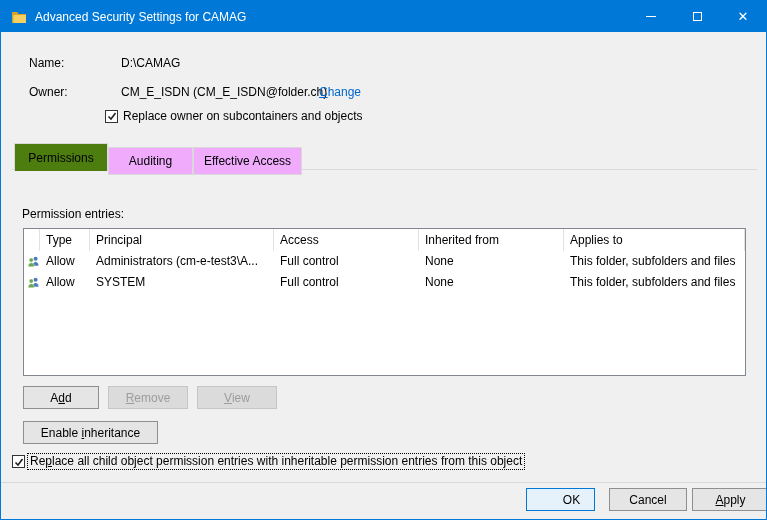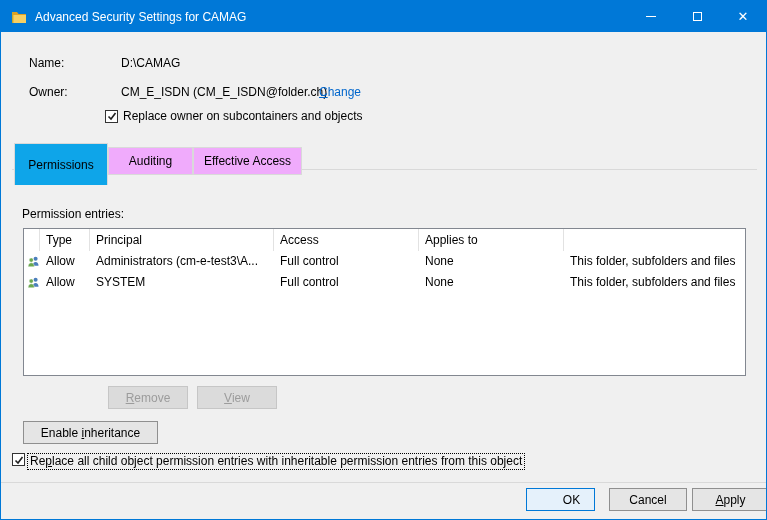--- a/index.html
+++ b/index.html
@@ -27,42 +27,42 @@
   .val-owner  { left:120px; top:84px; }
   .change-link{ left:318px; top:84px; color:#0066cc; cursor:pointer; }
   .owner-cb   { left:104px; top:108px; display:flex; align-items:center; gap:5px; }
   
   .cb-box { width:13px; height:13px; background:#fff; border:1px solid #333333; display:inline-flex; align-items:center; justify-content:center; flex:0 0 auto; }
   .cb-box svg { visibility:hidden; }
   .cb-box.checked svg { visibility:visible; }
   
   .tab-line { position:absolute; left:11px; width:745px; top:168px; height:1px; background:#d9d9d9; z-index:1; }
   .tab { position:absolute; top:146px; height:28px; background:#f0abfc; border:1px solid #d9d9d9; display:flex; align-items:center; justify-content:center; z-index:1; cursor:pointer; }
-  .tab.active { top:142px; height:42px; background:#0ea5e9; border-bottom:none; z-index:2; }
+  .tab.active { top:142px; height:28px; background:#4d7c0f; border-bottom:none; z-index:2; }
   .tab-permissions { left:13px;  width:94px; }
   .tab-auditing    { left:107px; width:85px; }
   .tab-effective   { left:192px; width:109px; }
   
   .info-text     { left:21px; top:178px; }
   .entries-label { left:21px; top:206px; }
   .listview { position:absolute; left:22px; top:227px; width:723px; height:148px; background:#fff; border:1px solid #828790; }
   .lv-grid { display:grid; grid-template-columns:16px 50px 184px 145px 145px auto; }
   .lv-hcell { height:22px; padding:4px 0 0 6px; border-right:1px solid #e2e2e2; white-space:nowrap; overflow:hidden; cursor:default; }
   .lv-hcell.icon-col { padding:0; }
   .lv-row { height:21px; cursor:default; }
   .lv-cell { padding:3px 0 0 6px; white-space:nowrap; overflow:hidden; }
   .lv-icon-cell { display:flex; align-items:center; justify-content:flex-start; padding-left:3px; }
   
   .btn { position:absolute; height:23px; background:#e5e5e5; border:1px solid #8f8f8f; font-family:inherit; font-size:12px; color:#000; padding:0; text-align:center; cursor:pointer; }
   .btn.disabled { background:#dbdbdb; border-color:#c6c6c6; color:#9c9c9c; cursor:default; }
   .btn-add    { left:22px;  top:385px; width:76px; }
   .btn-remove { left:107px; top:385px; width:80px; }
   .btn-view   { left:196px; top:385px; width:80px; }
   .btn-enable { left:22px;  top:420px; width:135px; }
-  .children-cb { left:11px; top:452px; display:flex; gap:2px; }
+  .children-cb { left:11px; top:452px; display:flex; align-items:center; gap:2px; }
   .children-cb .focus-label { border:1px dotted #000; padding:0 2px 1px 2px; }
   .footer-divider { position:absolute; left:0; right:0; top:481px; height:1px; background:#d9d9d9; }
   .btn-ok     { left:525px; top:487px; width:69px; background:#e5f1fb; border-color:#0078d7;padding-left:22px; }
   .btn-cancel { left:608px; top:487px; width:78px; }
   .btn-apply  { left:691px; top:487px; width:77px; }
   u { text-decoration:underline; }
 </style>
 </head>
 <body>
 
@@ -116,20 +116,21 @@
     </div>
 
   <span class="abs entries-label">Permission entries:</span>
 
   <div class="listview">
     <div class="lv-grid">
       <div class="lv-hcell icon-col"></div>
       <div class="lv-hcell">Type</div>
       <div class="lv-hcell">Principal</div>
       <div class="lv-hcell">Access</div>
+      <div class="lv-hcell">Inherited from</div>
       <div class="lv-hcell">Applies to</div>
     </div>
 
     <div class="lv-grid lv-row">
       <div class="lv-icon-cell">
         <svg width="15" height="15" viewBox="0 0 16 16">
           <circle cx="10.6" cy="4.6" r="2.5" fill="#4a7ebb"></circle>
           <path d="M7 13.2 c0-3 1.6-4.6 3.6-4.6 s3.6 1.6 3.6 4.6 Z" fill="#4a7ebb"></path>
           <circle cx="5.2" cy="6.2" r="2.6" fill="#6aa84f" stroke="#fff" stroke-width="0.5"></circle>
           <path d="M1.4 14.4 c0-3.1 1.7-4.8 3.8-4.8 s3.8 1.7 3.8 4.8 Z" fill="#6aa84f" stroke="#fff" stroke-width="0.5"></path>
@@ -152,20 +153,21 @@
         </svg>
       </div>
       <div class="lv-cell">Allow</div>
       <div class="lv-cell">SYSTEM</div>
       <div class="lv-cell">Full control</div>
       <div class="lv-cell">None</div>
       <div class="lv-cell">This folder, subfolders and files</div>
     </div>
   </div>
 
+  <button class="btn btn-add">A<u>d</u>d</button>
   <button class="btn btn-remove disabled"><u>R</u>emove</button>
   <button class="btn btn-view disabled"><u>V</u>iew</button>
   <button class="btn btn-enable">Enable <u>i</u>nheritance</button>
 
   <div class="abs children-cb">
     <span class="cb-box checked focused">
       <svg width="10" height="10" viewBox="0 0 10 10">
           <polyline points="1.5,5.5 4,8 8.5,2" fill="none" stroke="#212121" stroke-width="1.6"></polyline>
         </svg>
     </span>

